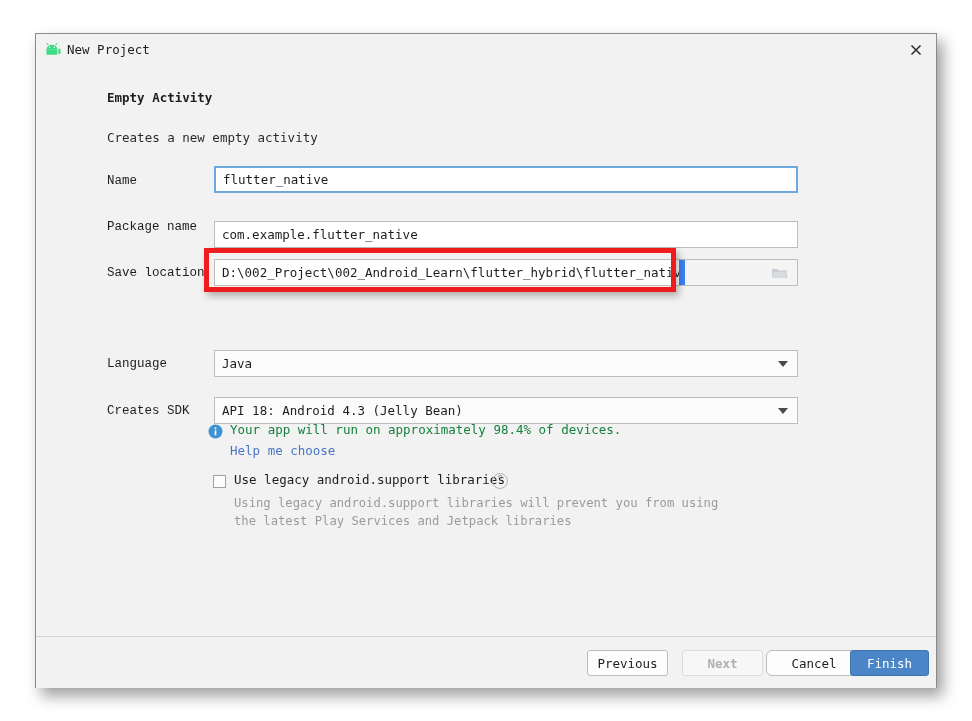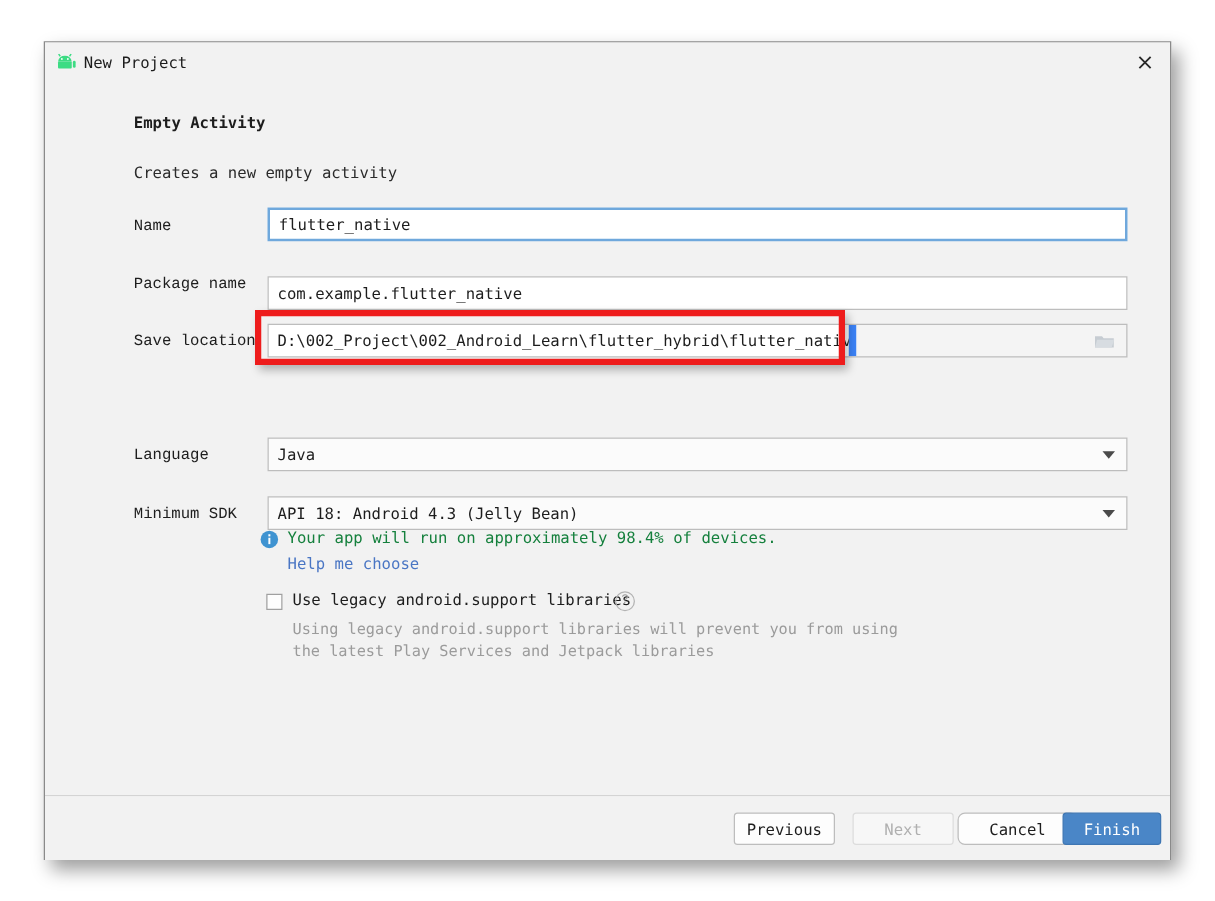--- a/index.html
+++ b/index.html
@@ -101,21 +101,21 @@
     position: absolute;
     font-size: 12.5px;
     color: #1d1d1d;
     white-space: nowrap;
     font-family: Liberation Mono, monospace;
   }
 
   .field {
     position: absolute;
     left: 178px;
-    width: 688px;
+    width: 584px;
     height: 27px;
     background: #ffffff;
     border: 1px solid #bdbdbd;
     box-sizing: border-box;
     display: flex;
     align-items: center;
     padding-left: 7px;
     font-size: 12.5px;
     color: #1d1d1d;
     white-space: nowrap;
@@ -292,20 +292,21 @@
     align-items: center;
     justify-content: center;
     cursor: pointer;
     box-sizing: border-box;
   }
   .btn.disabled {
     color: #b0b0b0;
     background: #f7f7f7;
     border-color: #dcdcdc;
     cursor: default;
+    font-weight: bold;
   }
   .btn.primary {
     background: #4a86c7;
     border: 1px solid #3e76b3;
     color: #ffffff;
   }
 </style>
 </head>
 <body>
 
@@ -354,21 +355,21 @@
           </svg>
         </span>
       </div>
 
       <div class="frow-label" style="left:71px; top:291px;">Language</div>
       <div class="field combo" style="top:284px;">
         <span>Java</span>
         <span class="combo-arrow"></span>
       </div>
 
-      <div class="frow-label" style="left:71px; top:338px;">Minimum SDK</div>
+      <div class="frow-label" style="left:71px; top:338px;">Creates SDK</div>
       <div class="field combo" style="top:331px;">
         <span>API 18: Android 4.3 (Jelly Bean)</span>
         <span class="combo-arrow"></span>
       </div>
 
       <span class="info-icon" style="left:172px; top:358px;">
         <svg width="15" height="15" viewBox="0 0 15 15">
           <circle cx="7.5" cy="7.5" r="7" fill="#3f93d1"></circle>
           <rect x="6.7" y="6.2" width="1.6" height="5.1" fill="#ffffff"></rect>
           <rect x="6.7" y="3.4" width="1.6" height="1.7" fill="#ffffff"></rect>

